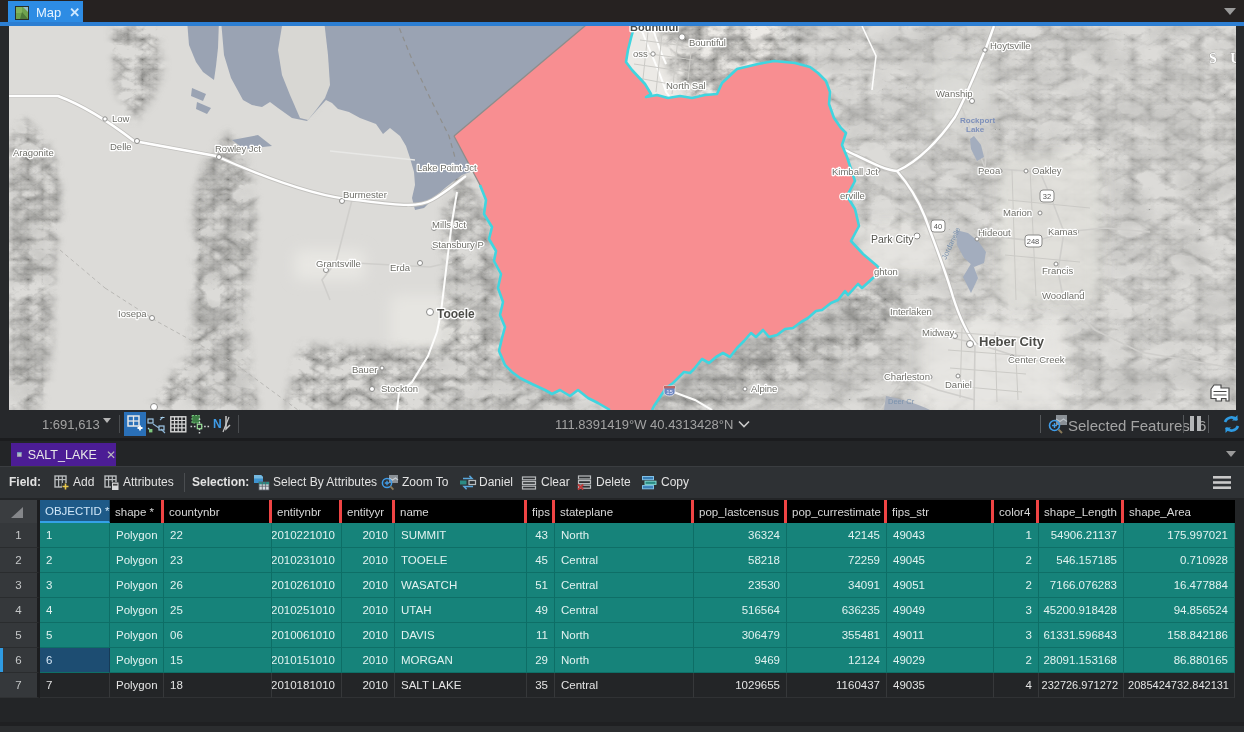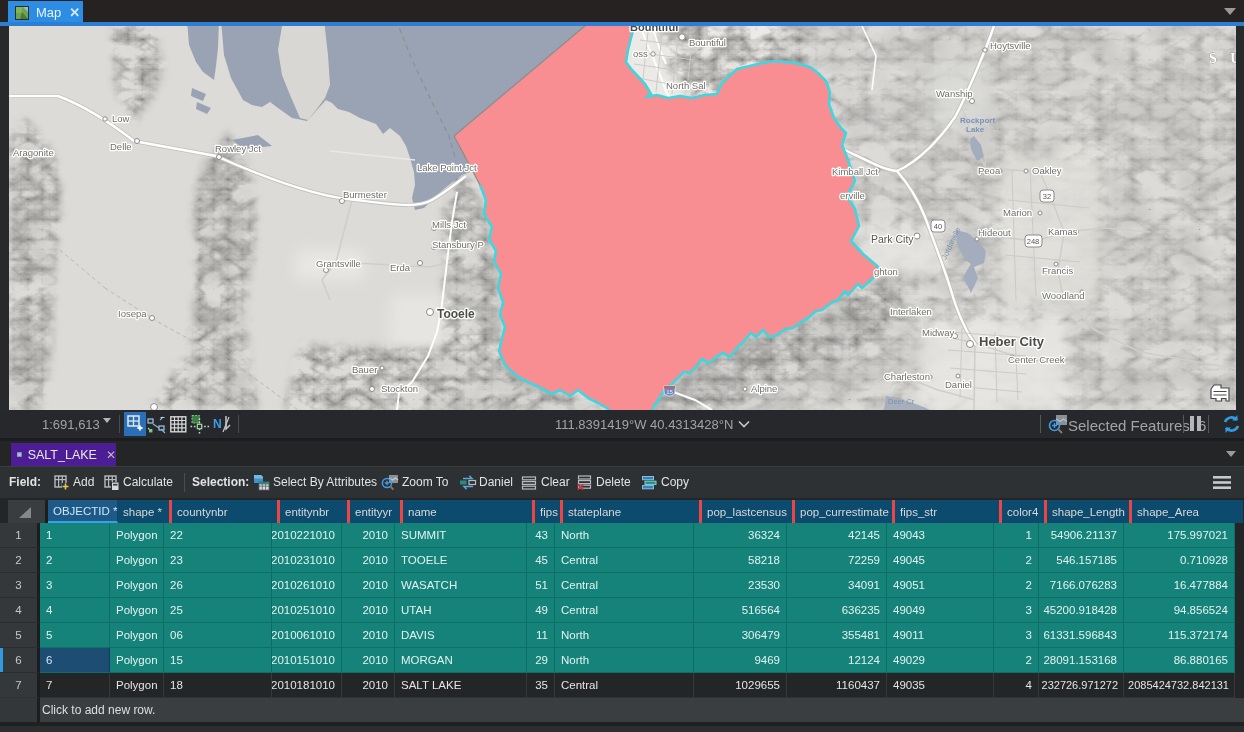--- a/index.html
+++ b/index.html
@@ -19,21 +19,21 @@
   
   .ttabbar{left:0;top:441px;width:1244px;height:25px;background:#232527;z-index:5;}
   .ttab{position:absolute;left:11px;top:2px;width:105px;height:23px;background:#4c1d95;display:flex;align-items:center;text-align:center;}
   .ttab .txt{color:#e8e8e8;font-size:12.5px;margin-left:6px;}
   .ttab .x{color:#bbb;font-size:12px;margin-left:9px;}
   .tdd{position:absolute;right:8px;top:10px;width:0;height:0;border-left:5px solid transparent;border-right:5px solid transparent;border-top:6px solid #9a9a9a;}
   
   .toolbar{left:0;top:466px;width:1244px;height:31px;background:#2e3134;z-index:5;color:#e2e2e2;font-size:12px;border-top:1px solid #3a3d40;}
   .tb-b{font-weight:bold;}
   
-  .thead{left:8px;top:500px;width:1235px;height:23px;background:#0c4a6e;z-index:5;display:flex;color:#d8d8d8;font-size:11.5px;justify-content:center;}
+  .thead{left:0;top:500px;width:1235px;height:23px;background:#000000;z-index:5;display:flex;color:#d8d8d8;font-size:11.5px;justify-content:center;}
   .trow{width:1235px;height:25px;display:flex;font-size:11.5px;z-index:5;}
   .cell{box-sizing:border-box;overflow:hidden;white-space:nowrap;display:flex;align-items:center;}
   .cl{padding-left:6px;justify-content:flex-start;}
   .cr{padding-right:6px;justify-content:flex-end;}
   .cc{justify-content:center;}
   .c0{width:40px;}.c1{width:70px;}.c2{width:54px;}.c3{width:108px;}.c4{width:70px;}
   .c5{width:53px;}.c6{width:132px;}.c7{width:28px;}.c8{width:139px;}.c9{width:93px;}
   .c10{width:100px;}.c11{width:107px;}.c12{width:45px;}.c13{width:85px;}.c14{width:111px;}
   .numcell{background:#35383b;border-right:3px solid #1c1d1f;color:#c6c8c9;border-bottom:1px solid #2a2c2e;}
   .sel .cell{background:#16837a;color:#e2f2f0;border-right:1px solid #0d6e66;border-bottom:1px solid #0e6f67;}
@@ -412,21 +412,21 @@
     <span style="position:absolute;left:73px;top:8px;">Add</span>
     <svg style="position:absolute;left:104px;top:8px;" width="15" height="15" viewBox="0 0 15 15">
         <rect x="1" y="1" width="11" height="11" fill="none" stroke="#b9bcbe" stroke-width="1.4"></rect>
         <line x1="1" y1="4.6" x2="12" y2="4.6" stroke="#b9bcbe" stroke-width="1.2"></line>
         <line x1="4.6" y1="1" x2="4.6" y2="12" stroke="#b9bcbe" stroke-width="1.2"></line>
         <line x1="8.3" y1="1" x2="8.3" y2="12" stroke="#b9bcbe" stroke-width="1.2"></line>
         <rect x="7" y="7" width="8" height="8" fill="#2e3134"></rect>
         <rect x="8" y="7.5" width="6.5" height="7.5" fill="#d9dadb"></rect>
         <rect x="9" y="8.8" width="4.5" height="1.8" fill="#454545"></rect>
       </svg>
-    <span style="position:absolute;left:123px;top:8px;">Calculate</span>
+    <span style="position:absolute;left:123px;top:8px;">Attributes</span>
     <span style="position:absolute;left:184px;top:6px;width:1px;height:19px;background:#4a4d50;"></span>
     <span class="tb-b" style="position:absolute;left:192px;top:8px;">Selection:</span>
     <svg style="position:absolute;left:253px;top:7px;" width="17" height="17" viewBox="0 0 17 17">
         <path d="M1 1h7l2 2v6H1z" fill="#3d93cf"></path>
         <path d="M1 1h7l2 2v1.5H1z" fill="#76b9e0"></path>
         <rect x="6" y="8" width="10" height="8" fill="#d8dde2" stroke="#5a6068" stroke-width="0.8"></rect>
         <rect x="6" y="8" width="10" height="2.4" fill="#2b8a84"></rect>
         <path d="M6 12.2h10M9.3 8v8M12.6 8v8" stroke="#5a6068" stroke-width="0.8"></path>
       </svg>
     <span style="position:absolute;left:273px;top:8px;">Select By Attributes</span>
@@ -565,21 +565,21 @@
       <div class="cell c4 cr">2010061010</div>
       <div class="cell c5 cr">2010</div>
       <div class="cell c6 cl">DAVIS</div>
       <div class="cell c7 cr">11</div>
       <div class="cell c8 cl">North</div>
       <div class="cell c9 cr">306479</div>
       <div class="cell c10 cr">355481</div>
       <div class="cell c11 cl">49011</div>
       <div class="cell c12 cr">3</div>
       <div class="cell c13 cr">61331.596843</div>
-      <div class="cell c14 cr">115.372174</div>
+      <div class="cell c14 cr">158.842186</div>
   </div>
   <div class="abs trow sel" style="left:0;top:648px;">
     <div class="cell numcell cc c0" style="position:relative;"><div style="position:absolute;left:0;top:0;width:3px;height:24px;background:#2f9be2;"></div>6</div>
       <div class="cell c1 cl" style="background:#1d4d72;color:#d5e6f5;border-right:1px solid #163a57;">6</div>
       <div class="cell c2 cl">Polygon</div>
       <div class="cell c3 cl">15</div>
       <div class="cell c4 cr">2010151010</div>
       <div class="cell c5 cr">2010</div>
       <div class="cell c6 cl">MORGAN</div>
       <div class="cell c7 cr">29</div>
@@ -602,18 +602,14 @@
       <div class="cell c7 cr">35</div>
       <div class="cell c8 cl">Central</div>
       <div class="cell c9 cr">1029655</div>
       <div class="cell c10 cr">1160437</div>
       <div class="cell c11 cl">49035</div>
       <div class="cell c12 cr">4</div>
       <div class="cell c13 cr" style="font-size:11px;padding-right:5px;">232726.971272</div>
       <div class="cell c14 cr" style="font-size:11px;padding-right:5px;">2085424732.842131</div>
   </div>
 
-  <div class="abs addrow">
-      <span style="position:absolute;left:0;top:0;width:37px;height:24px;background:#34373a;border-right:3px solid #1c1d1f;"></span>
-      <span style="margin-left:42px">Click to add new row.</span>
-    </div>
   <div class="abs bot"></div>
 </div>
 
 </body></html>

